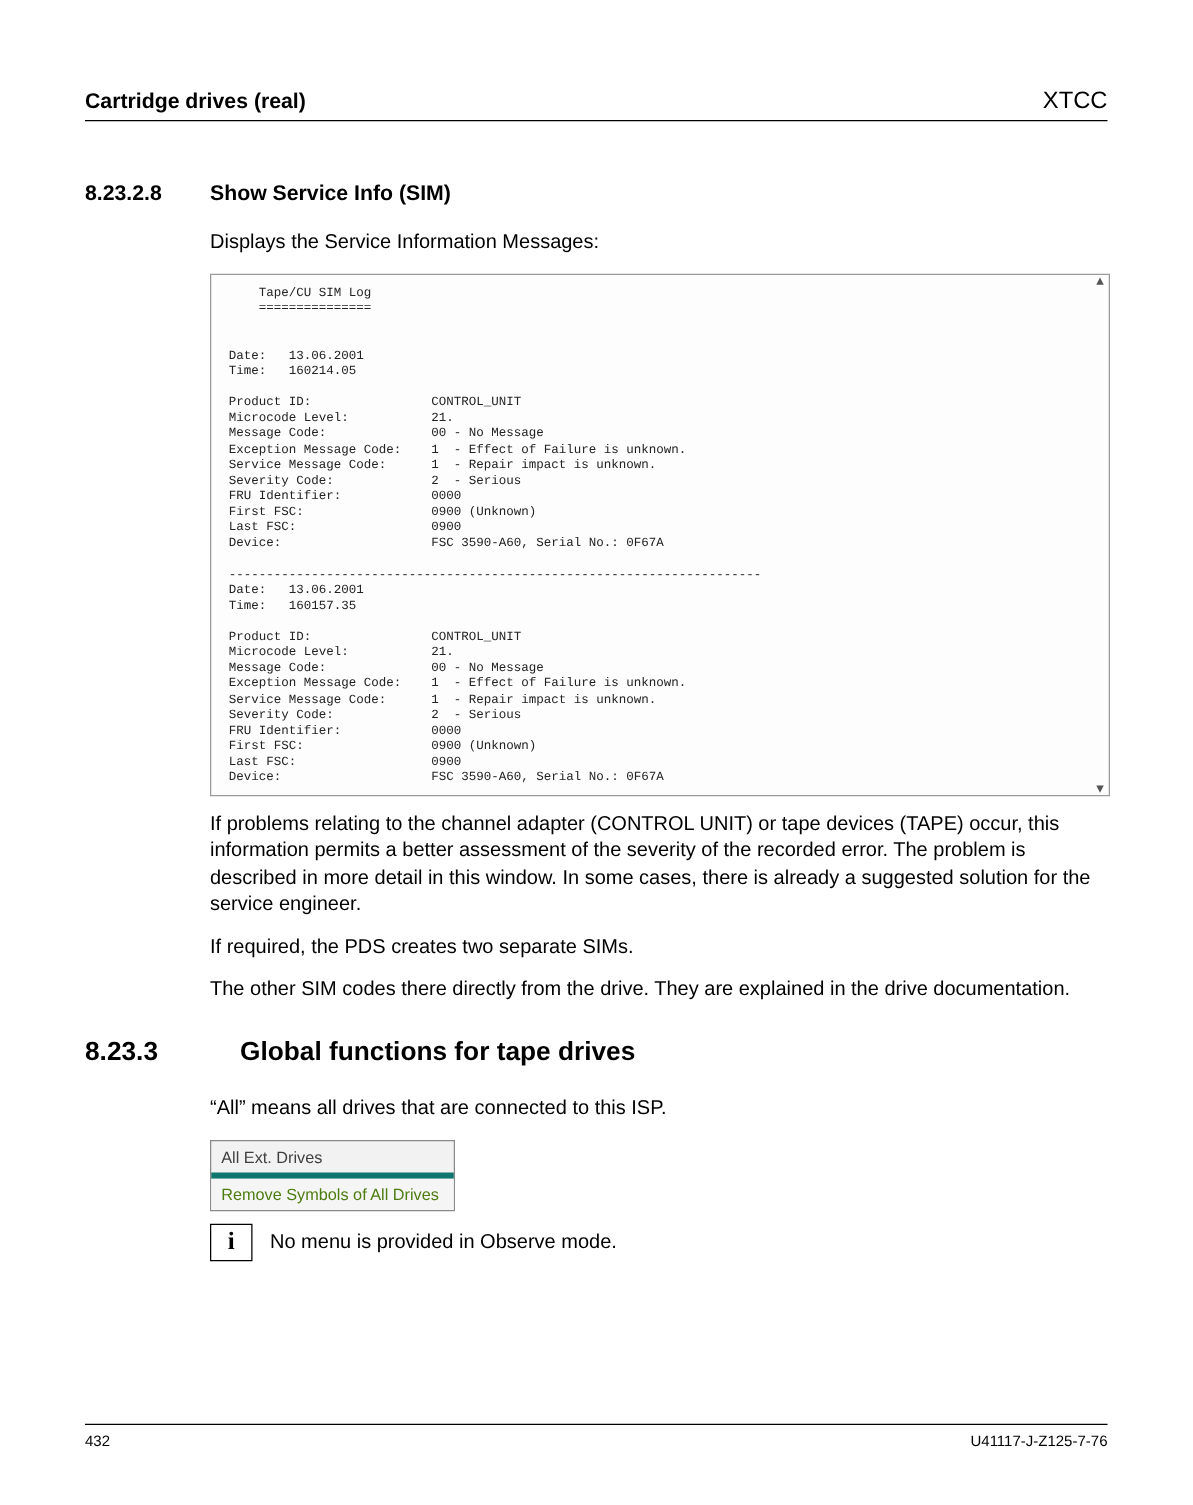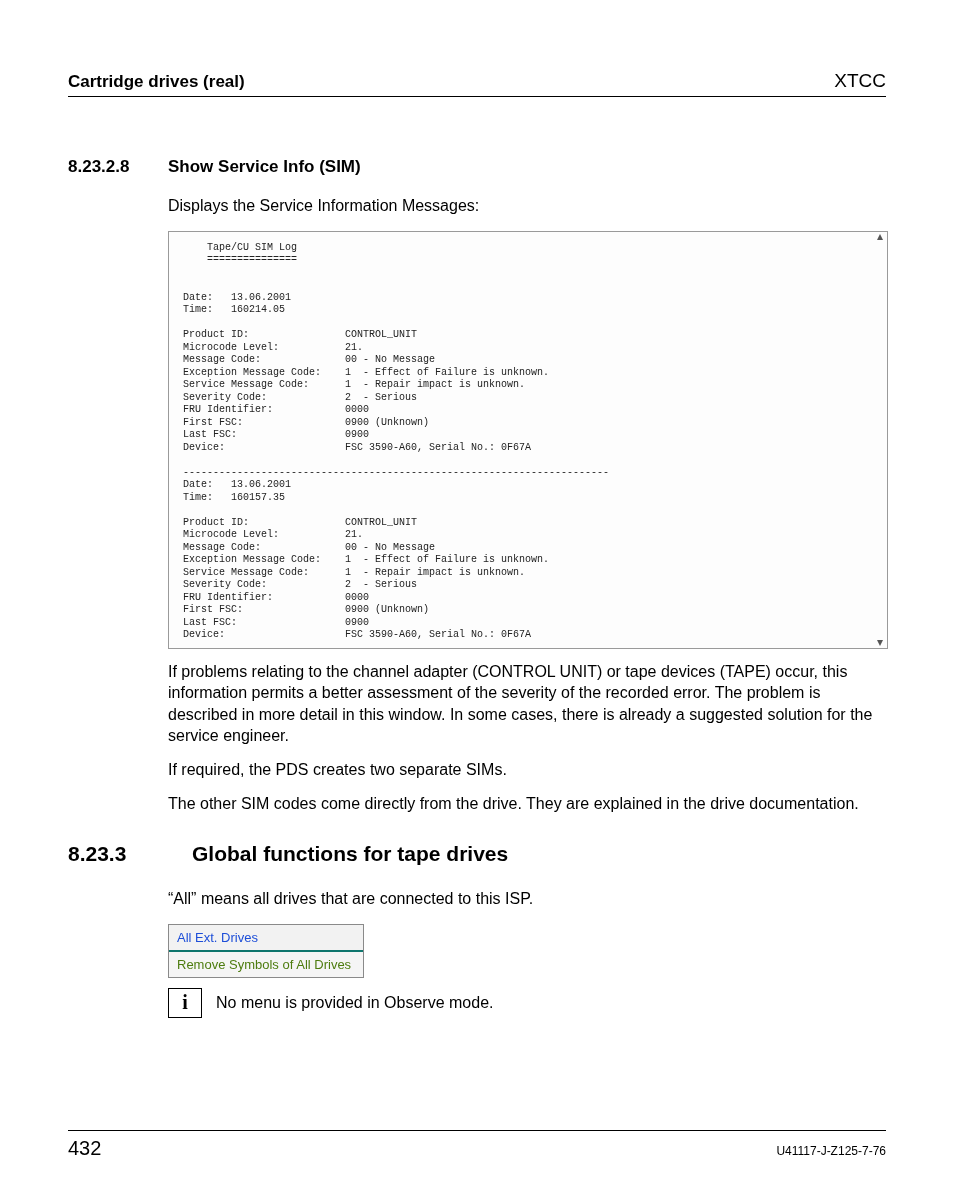--- a/index.html
+++ b/index.html
@@ -11,21 +11,21 @@
     height: 1204px;
     padding: 70px 68px 40px 68px;
     position: relative;
   }
   .header-row {
     display: flex;
     justify-content: space-between;
     align-items: baseline;
     border-bottom: 1.5px solid #000;
     padding-bottom: 4px;
-    margin-bottom: 60px;
+    margin-bottom: 48px;
   }
   .hdr-left { font-weight: bold; font-size: 17px; }
   .hdr-right { font-size: 19px; }
 
   .sec-row { display: flex; margin-bottom: 18px; }
   .sec-num { width: 100px; font-weight: bold; font-size: 17px; flex: 0 0 100px; }
   .sec-title { font-weight: bold; font-size: 17px; }
 
   .sec-num-big { width: 100px; font-weight: bold; font-size: 21px; flex: 0 0 100px; }
   .sec-title-big { font-weight: bold; font-size: 21px; }
@@ -67,23 +67,23 @@
   .desc-col { font-size: 16px; }
 
   .menu-box {
     margin-left: 100px;
     width: 196px;
     border: 1px solid #8a8a8a;
     background: #f2f2f2;
     font-size: 13px;
   }
   .menu-title {
-    color: #1d4ed8;
+    color: #404040;
     padding: 5px 8px;
-    border-bottom: 2px solid #0f766e;
+    border-bottom: 5px solid #0f766e;
   }
   .menu-item {
     color: #4d7c0f;
     background: #f5f5f5;
     padding: 5px 8px;
   }
 
   .note-row {
     margin-left: 100px;
     margin-top: 10px;
@@ -103,21 +103,21 @@
 
   .footer-row {
     position: absolute;
     left: 68px; right: 68px; bottom: 44px;
     border-top: 1px solid #000;
     padding-top: 6px;
     display: flex;
     justify-content: space-between;
     align-items: baseline;
   }
-  .page-num { font-size: 20px; }
+  .page-num { font-size: 12px; }
   .doc-id { font-size: 12px; }
 </style>
 </head>
 <body>
 
 <div class="header-row">
   <div class="hdr-left">Cartridge drives (real)</div>
   <div class="hdr-right">XTCC</div>
 </div>
 
@@ -165,21 +165,21 @@
 Last FSC:                  0900
 Device:                    FSC 3590-A60, Serial No.: 0F67A</div>
   <div class="scroll-arrow bot">▾</div>
 </div>
 
 <div class="body-block">
   <div class="p">If problems relating to the channel adapter (CONTROL UNIT) or tape devices (TAPE) occur, this information permits a better assessment of the severity of the recorded error. The problem is described in more detail in this window. In some cases, there is already a suggested solution for the service engineer.</div>
   <div class="p">If required, the PDS creates two separate SIMs.</div>
 
 
-  <div class="p">The other SIM codes come directly from the drive. They are explained in the drive documentation.</div>
+  <div class="p">The other SIM codes there directly from the drive. They are explained in the drive documentation.</div>
 </div>
 
 <div class="sec-row" style="margin-top:28px; margin-bottom:22px;gap:24px;">
   <div class="sec-num-big">8.23.3</div>
   <div class="sec-title-big">Global functions for tape drives</div>
 </div>
 
 <div class="body-block">
   <div class="p">“All” means all drives that are connected to this ISP.</div>
 </div>

